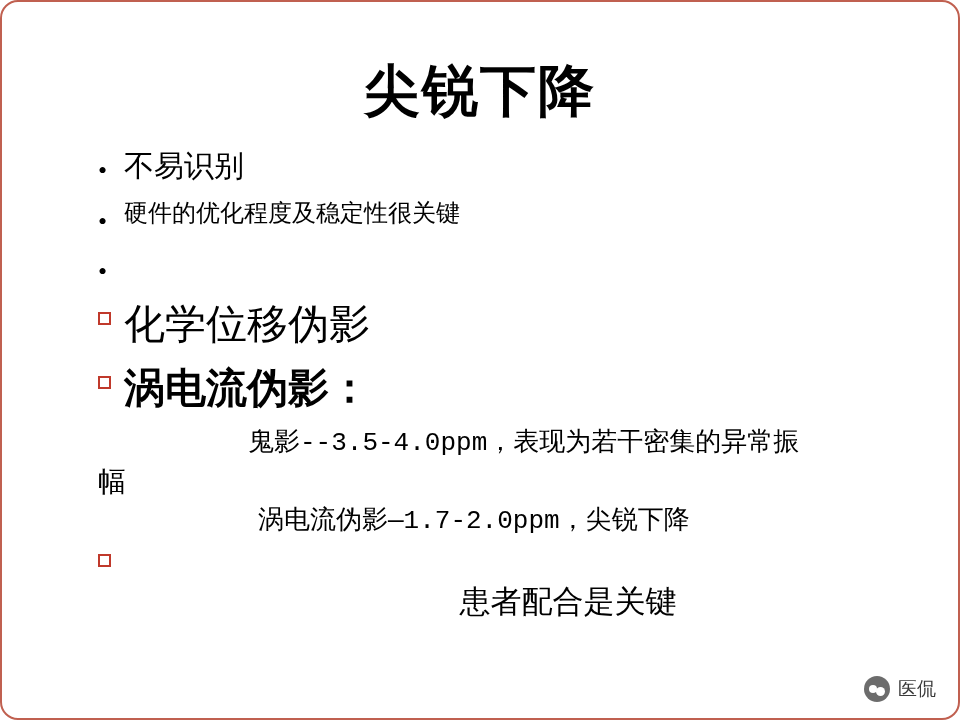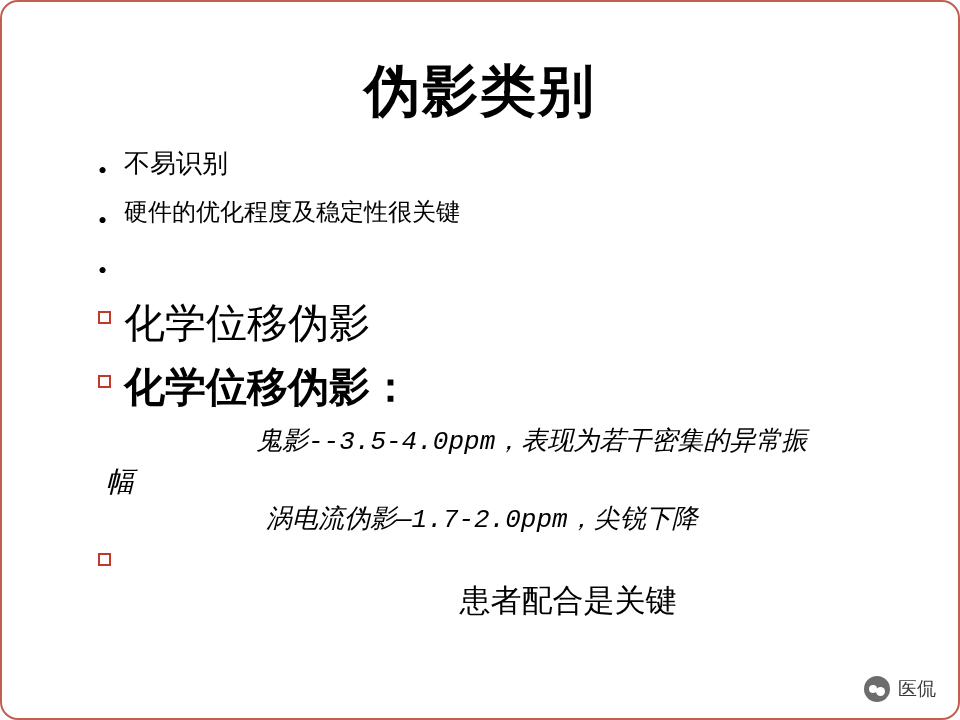--- a/index.html
+++ b/index.html
@@ -50,39 +50,38 @@
     padding-top: 13px;
   }
   .bullet-square i {
     display: block;
     width: 13px;
     height: 13px;
     border: 2px solid #c0392b;
     box-sizing: border-box;
   }
   .lv1-text {
-    font-size: 26px;
+    font-size: 30px;
     line-height: 1.22;
   }
   .lv1-text.big {
     font-size: 24px;
   }
   .lv2-text {
     font-size: 41px;
     line-height: 1.22;
   }
   .lv2-text.bold {
     font-weight: bold;
   }
   .sub-line {
     font-size: 28px;
     line-height: 1.3;
-    margin: 4px 0 2px 8px;
+    margin: 4px 0 2px 0;
     padding-left: 30px;
-    font-style: italic;
   }
   .sub-line.indent-big {
     padding-left: 150px;
   }
   .sub-line.indent-mid {
     padding-left: 160px;
   }
   .sub-line.indent-none {
     padding-left: 0;
   }
@@ -132,21 +131,21 @@
     height: 9px;
     border-radius: 50%;
     background: #ffffff;
   }
 </style>
 </head>
 <body>
 
 <div class="slide">
 
-  <div class="title">伪影类别</div>
+  <div class="title">尖锐下降</div>
 
   <div class="body">
 
     <div class="bullet-line">
       <span class="bullet-dot">•</span>
       <span class="lv1-text">不易识别</span>
     </div>
 
     <div class="bullet-line">
       <span class="bullet-dot">•</span>
@@ -161,21 +160,21 @@
       <span class="bullet-square">
           <i></i>
         </span>
       <span class="lv2-text">化学位移伪影</span>
     </div>
 
     <div class="bullet-line">
       <span class="bullet-square">
           <i></i>
         </span>
-      <span class="lv2-text bold">化学位移伪影：</span>
+      <span class="lv2-text bold">涡电流伪影：</span>
     </div>
 
     <div class="sub-line indent-big mono">鬼影--3.5-4.0ppm，表现为若干密集的异常振</div>
     <div class="sub-line indent-none">幅</div>
     <div class="sub-line indent-mid mono">涡电流伪影—1.7-2.0ppm，尖锐下降</div>
 
     <div class="bullet-line">
       <span class="bullet-square">
           <i></i>
         </span>

